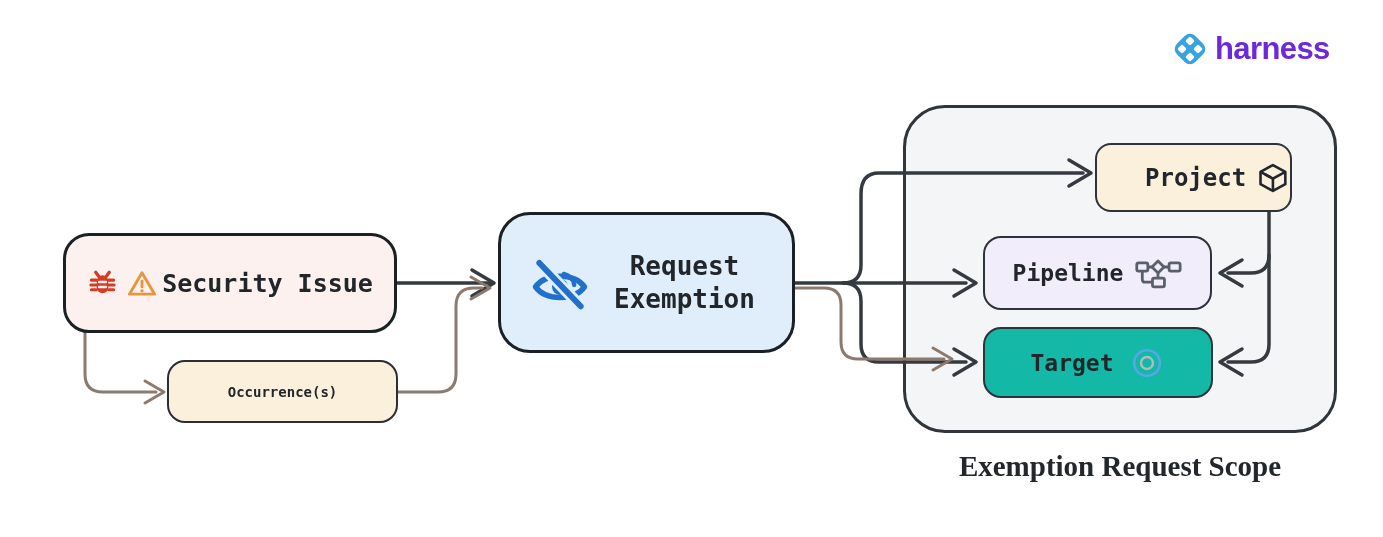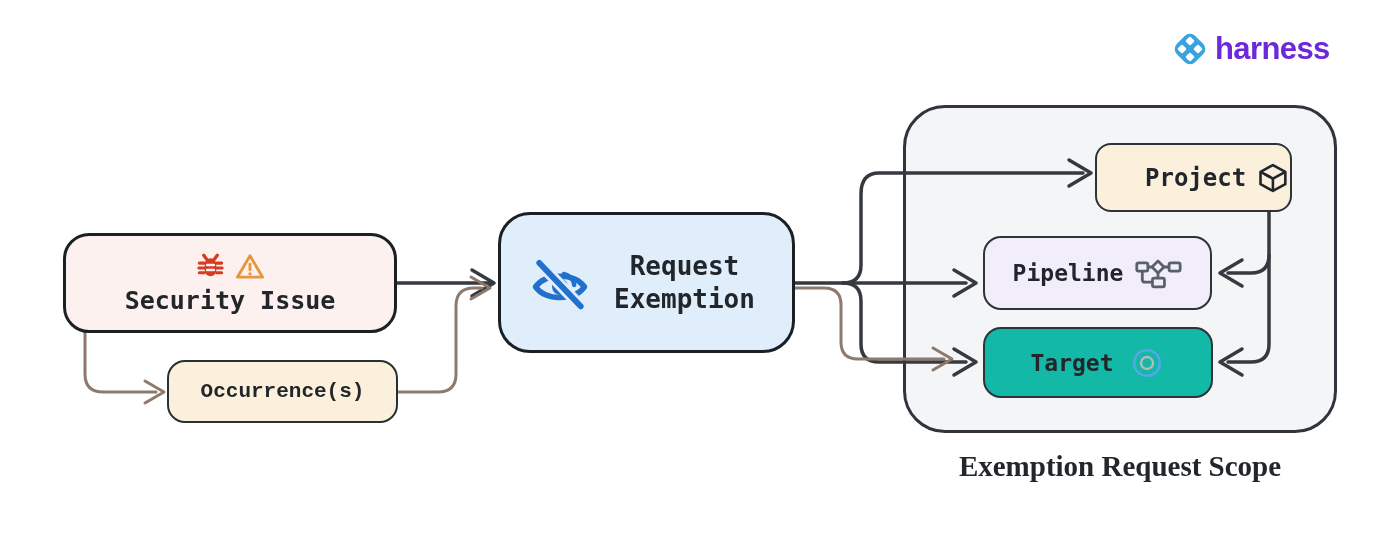--- a/index.html
+++ b/index.html
@@ -7,27 +7,27 @@
     position:relative;width:1383px;height:537px;background:#ffffff;overflow:hidden;
     font-family:"DejaVu Sans Mono","Liberation Mono",monospace;
   }
   .edges{position:absolute;left:0;top:0;width:1383px;height:537px;z-index:2;pointer-events:none;}
   .edge-dark{stroke:#343a40;stroke-width:3.5;fill:none;stroke-linecap:round;stroke-linejoin:round;}
   .edge-brown{stroke:#8d7a6e;stroke-width:3;fill:none;stroke-linecap:round;stroke-linejoin:round;}
   .node{position:absolute;z-index:3;box-sizing:border-box;display:flex;align-items:center;justify-content:center;}
   .lbl{color:#22262b;font-weight:bold;white-space:nowrap;}
 
   .security{left:63px;top:233px;width:334px;height:100px;background:#fcf1ef;
-    border:3px solid #1b2025;border-radius:26px;flex-direction:column;gap:4px;}
+    border:3px solid #1b2025;border-radius:26px;flex-direction:row;gap:4px;}
   .security .icons{display:flex;gap:8px;align-items:center;}
   .security .lbl{font-size:25px;}
 
   .occurrence{left:167px;top:360px;width:231px;height:63px;background:#faf0dc;
     border:2px solid #2a2f34;border-radius:18px;}
-  .occurrence .lbl{font-size:21px;font-family:Liberation Mono, monospace;}
+  .occurrence .lbl{font-size:14px;}
 
   .request{left:498px;top:212px;width:297px;height:141px;background:#dfeefa;
     border:3px solid #1b2025;border-radius:32px;gap:14px;}
   .request .lbl{font-size:26px;white-space:normal;text-align:center;width:160px;line-height:1.25;}
 
   .scope{position:absolute;left:903px;top:105px;width:434px;height:328px;z-index:1;
     background:#f4f5f7;border:3px solid #2f353a;border-radius:42px;box-sizing:border-box;}
 
   .project{left:1095px;top:143px;width:197px;height:69px;background:#fbf0dc;
     border:2px solid #2d3338;border-radius:16px;gap:10px;padding-left:48px;}

